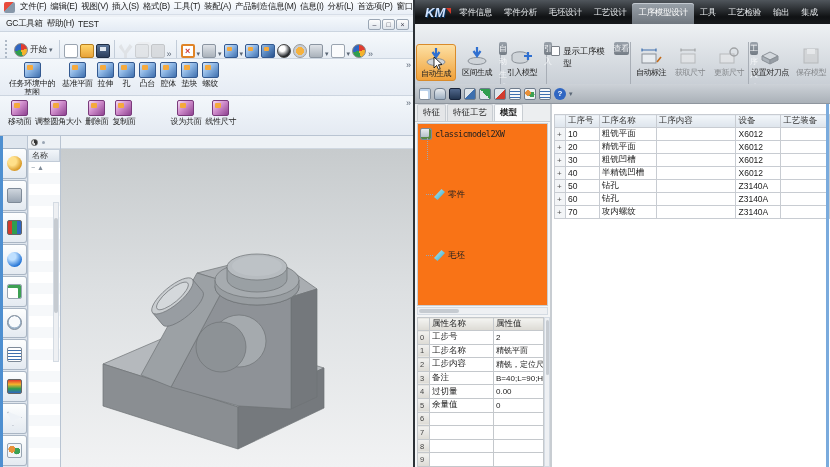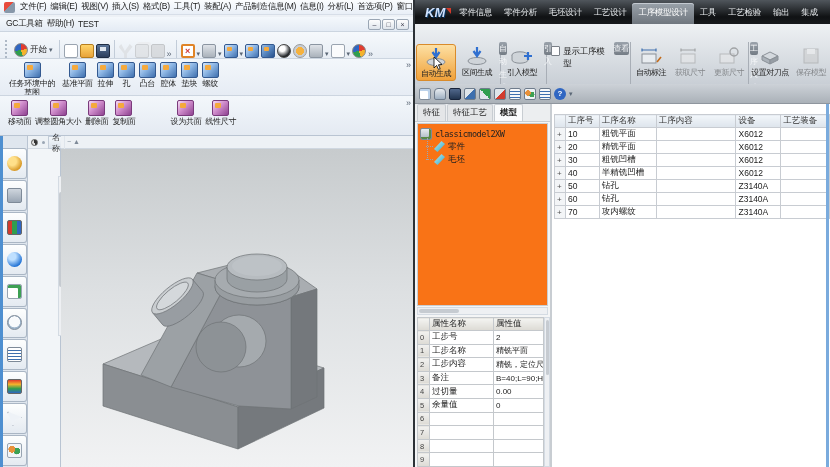--- a/index.html
+++ b/index.html
@@ -74,21 +74,21 @@
   .rb2 { background:linear-gradient(#cfd6de,#9aa6b4); border:1px solid #7e8a98; }
   .rb3 { background:linear-gradient(90deg,#d23b2e 0 33%,#2f9e4e 0 66%,#2f66c2 0); border:1px solid #666; }
   .rb4 { background:radial-gradient(circle at 35% 30%,#bfe0ff 0 25%,#1c6fd4 75%); border-radius:50%; }
   .rb5 { background:#fff; border:1px solid #98a4b2; box-shadow:inset -3px 3px 0 #3da053; }
   .rb6 { background:radial-gradient(circle at 50% 45%,#f8fafc 0 55%,#9fb6cc 60%); border:1px solid #7e8a98; border-radius:50%; }
   .rb7 { background:repeating-linear-gradient(#fff 0 2px,#3e6fae 2px 3px); border:1px solid #7e8a98; }
   .rb8 { background:linear-gradient(180deg,#e23c2e,#f5b32c,#2f9e4e,#2f66c2); border:1px solid #666; }
   .rb9 { background:#eef2f7; border:1px solid #7e8a98; clip-path:polygon(0 0,100% 40%,55% 55%,40% 100%); }
   .rb10 { background:radial-gradient(circle at 30% 40%,#e8913a 0 28%,transparent 30%),radial-gradient(circle at 68% 55%,#3da053 0 28%,transparent 30%),#f2f5f8; border:1px solid #98a4b2; }
 
-  .npanel { width:33px; background:#f2f5f8; border-right:1px solid #b9c4d2; flex:0 0 auto; display:flex; flex-direction:row; }
+  .npanel { width:33px; background:#f2f5f8; border-right:1px solid #b9c4d2; flex:0 0 auto; display:flex; flex-direction:column; }
   .np-strip { height:13px; background:#edf1f5; display:flex; align-items:center; gap:4px; padding:0 3px; border-bottom:1px solid #d4dbe3; }
   .np-ic1 { width:7px; height:7px; border-radius:50%; background:conic-gradient(#333 0 50%,#ddd 0); border:1px solid #555; }
   .np-ic2 { width:3px; height:3px; background:#9aa6b4; border-radius:50%; }
   .np-header { height:13px; background:linear-gradient(#f2f6fa,#dde4ec); border:1px solid #c2ccd8; font-size:8px; display:flex; align-items:center; padding:0 3px; color:#333; }
   .np-list { flex:1; position:relative; background:repeating-linear-gradient(#ffffff 0 11px,#f6f8fa 11px 22px); border-left:1px solid #dfe5ec; }
   .np-exp { position:absolute; left:2px; top:2px; font-size:7px; color:#7e8a98; }
   .np-scroll { position:absolute; right:1px; top:40px; width:6px; height:160px; background:#eef0f3; border:1px solid #d4dbe3; }
   .np-thumb { position:absolute; left:0; top:15px; width:4px; height:95px; background:#c6cbd1; border-radius:2px; }
 
   .viewport { flex:1; display:flex; flex-direction:column; }
@@ -136,21 +136,21 @@
   .si-help { border-radius:50%; background:#2f66c2; color:#fff; font-size:8px; font-weight:bold; text-align:center; line-height:12px; }
 
   .rmain { position:absolute; left:0; top:104px; width:100%; bottom:0; background:#fff; display:flex; }
   .lpane { width:137px; flex:0 0 auto; border-right:2px solid #c8cdd2; display:flex; flex-direction:column; background:#f4f5f6; }
   .ptabs { height:18px; display:flex; align-items:flex-end; padding:2px 2px 0; gap:1px; background:#eceef0; border-bottom:1px solid #c8cdd2; }
   .ptab { font-size:8.5px; padding:2px 5px; border:1px solid #c8cdd2; border-bottom:none; background:#e4e6e8; border-radius:2px 2px 0 0; white-space:nowrap; }
   .ptab.active { background:#fafbfc; font-weight:bold; }
   .tree { height:183px; background:#f97316; border:1px solid #c8cdd2; margin:1px 2px 0; padding:3px 2px; position:relative; overflow:hidden; }
   .tree-row { display:flex; align-items:center; gap:3px; height:13px; }
   .tree-root-txt { font-family:"DejaVu Sans Mono",monospace; font-size:8.5px; letter-spacing:-0.5px; }
-  .tree-child { margin-left:14px; position:relative; }
+  .tree-child { margin-left:14px; position:relative;margin-top:48px; }
   .tree-child::before { content:""; position:absolute; left:-8px; top:6px; width:7px; border-top:1px dotted #9aa6b4; }
   .tree-vline { position:absolute; left:9px; top:14px; height:22px; border-left:1px dotted #9aa6b4; }
   .tree-ic-root { width:12px; height:12px; background:linear-gradient(#e8ecf0,#aab6c2); border:1px solid #7e8a98; border-radius:2px; box-shadow:inset -2px -2px 0 #5a8a46; flex:0 0 auto; }
   .tree-ic-pen { width:11px; height:11px; background:linear-gradient(135deg,#bdecf4,#2fa8c8); clip-path:polygon(0 72%,68% 0,100% 28%,32% 100%); flex:0 0 auto; }
   .tree-lbl { font-size:8.5px; }
   .hscroll { height:8px; margin:1px 2px 0; background:#eef0f3; border:1px solid #d4dbe3; position:relative; }
   .hthumb { position:absolute; left:1px; top:1px; width:40px; height:4px; background:#c6cbd1; border-radius:2px; }
 
   .propwrap { flex:1; display:flex; margin:2px 0 0 2px; min-height:0; }
   table.prop { border-collapse:collapse; table-layout:fixed; width:126px; background:#fff; font-size:8.5px; }

